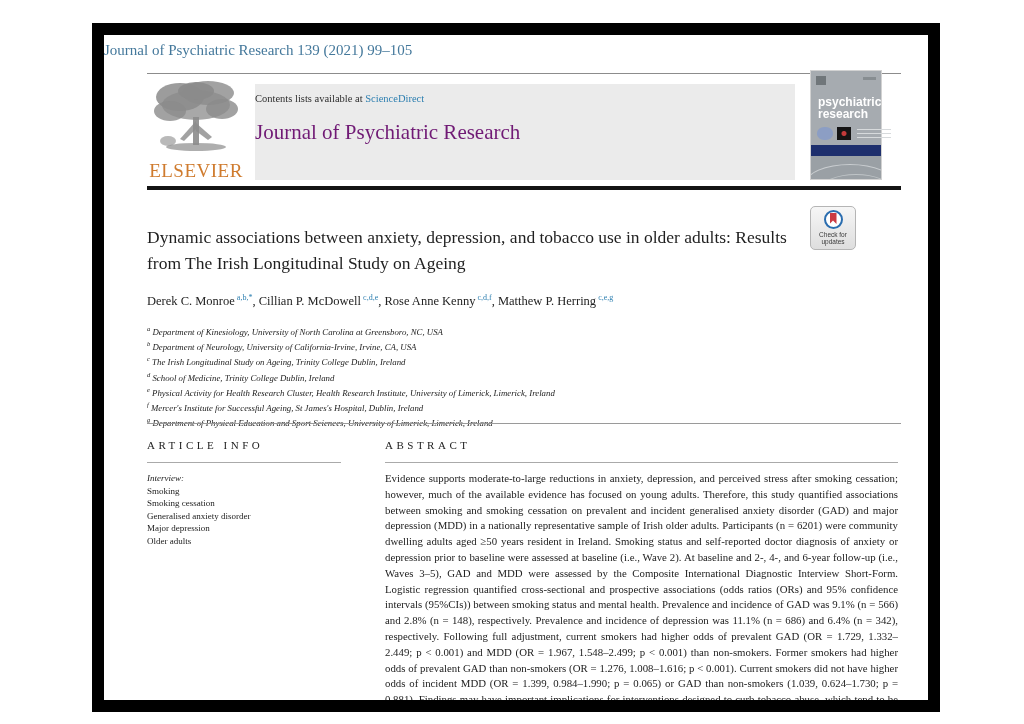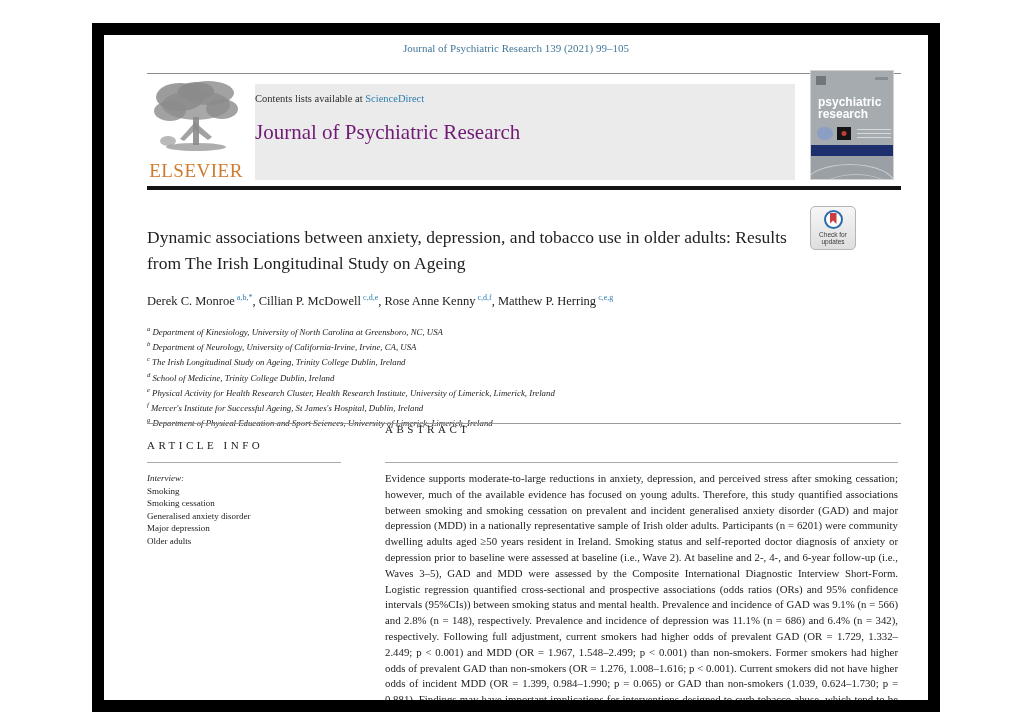--- a/index.html
+++ b/index.html
@@ -1,35 +1,35 @@
 <!DOCTYPE html>
 <html><head>
 <meta charset="utf-8">
 <style>
   * { margin:0; padding:0; box-sizing:border-box; }
   html,body { width:1024px; height:724px; background:#ffffff; font-family:"Liberation Serif", serif; }
   .frame { position:absolute; left:92px; top:23px; width:848px; height:689px; background:#000; }
   .page { position:absolute; left:12px; top:12px; width:824px; height:665px; background:#fff; overflow:hidden; }
 
-  .journal-ref { position:absolute; top:7px; left:0; right:0; text-align:center; font-size:11px; color:#44789b; }
+  .journal-ref { position:absolute; top:7px; left:0; right:0; font-size:15px; color:#44789b; }
 
   .rule-top { position:absolute; top:38px; left:43px; width:754px; height:1px; background:#8c8c8c; }
   .rule-thick { position:absolute; top:151px; left:43px; width:754px; height:4px; background:#141414; }
 
   .logo { position:absolute; left:40px; top:44px; width:104px; text-align:center; }
   .elsevier-text { font-size:19px; color:#cf7b2e; letter-spacing:0.5px; margin-top:1px; }
 
   .banner { position:absolute; left:151px; top:49px; width:540px; height:96px; background:#ebebeb; text-align:left; }
   .banner .contents { padding-top:9px; font-size:10.5px; color:#2e2e2e; }
   .link-teal { color:#2d7fb0; }
   .banner .jtitle { margin-top:16px; font-size:21px; color:#701a75; }
   .banner .homepage { margin-top:13px; font-size:11px; font-family:"Liberation Sans", sans-serif; color:#2e2e2e; }
   .link-bright { color:#2a91cd; }
 
-  .cover { position:absolute; left:706px; top:35px; width:84px; height:110px; background:#a6abb0; border:1px solid #d2d2d2; }
+  .cover { position:absolute; left:706px; top:35px; width:72px; height:110px; background:#a6abb0; border:1px solid #d2d2d2; }
   .cover-mark { position:absolute; left:5px; top:5px; width:10px; height:9px; background:#70767a; }
   .cover-toptext { position:absolute; right:5px; top:6px; width:13px; height:3px; background:#878d91; }
   .cover-title { position:absolute; left:7px; top:25px; color:#fff; font-family:"Liberation Sans", sans-serif; font-weight:bold; font-size:12px; line-height:12px; text-align:left; }
   .cover-thumb1 { position:absolute; left:6px; top:56px; width:16px; height:13px; background:#8c9ec4; border-radius:45%; }
   .cover-thumb2 { position:absolute; left:26px; top:56px; width:14px; height:13px; background:#141414; background-image:radial-gradient(circle at 50% 50%, #c23a3a 0 2px, transparent 3px); }
   .cover-line { position:absolute; left:46px; height:1px; width:34px; background:#d7dadc; }
   .cover-band { position:absolute; left:0; top:74px; width:100%; height:11px; background:#1e2f6d; }
   .cover-bottom { position:absolute; left:0; top:85px; width:100%; height:23px; background:#9aa0a5; overflow:hidden; }
   .cover-arc { position:absolute; width:90px; height:40px; border:1px solid #c9cdd0; border-radius:50%; left:-6px; top:8px; }
   .cover-arc2 { top:18px; left:10px; width:70px; height:30px; border-color:#bfc4c7; }
@@ -134,21 +134,21 @@
         <div><sup>c</sup> The Irish Longitudinal Study on Ageing, Trinity College Dublin, Ireland</div>
         <div><sup>d</sup> School of Medicine, Trinity College Dublin, Ireland</div>
         <div><sup>e</sup> Physical Activity for Health Research Cluster, Health Research Institute, University of Limerick, Limerick, Ireland</div>
         <div><sup>f</sup> Mercer's Institute for Successful Ageing, St James's Hospital, Dublin, Ireland</div>
         <div><sup>g</sup> Department of Physical Education and Sport Sciences, University of Limerick, Limerick, Ireland</div>
       </div>
 
     <div class="rule-section"></div>
 
     <div class="heading" style="left:43px; top:404px;">ARTICLE INFO</div>
-    <div class="heading" style="left:281px; top:388px;">ABSTRACT</div>
+    <div class="heading" style="left:281px; top:404px;">ABSTRACT</div>
 
     <div class="rule-sub" style="left:43px; width:194px;"></div>
     <div class="rule-sub" style="left:281px; width:513px;"></div>
 
     <div class="keywords">
       <div class="keywords-label">Interview:</div>
       <div id="keyword-list">
           <div>Smoking</div>
           <div>Smoking cessation</div>
           <div>Generalised anxiety disorder</div>

